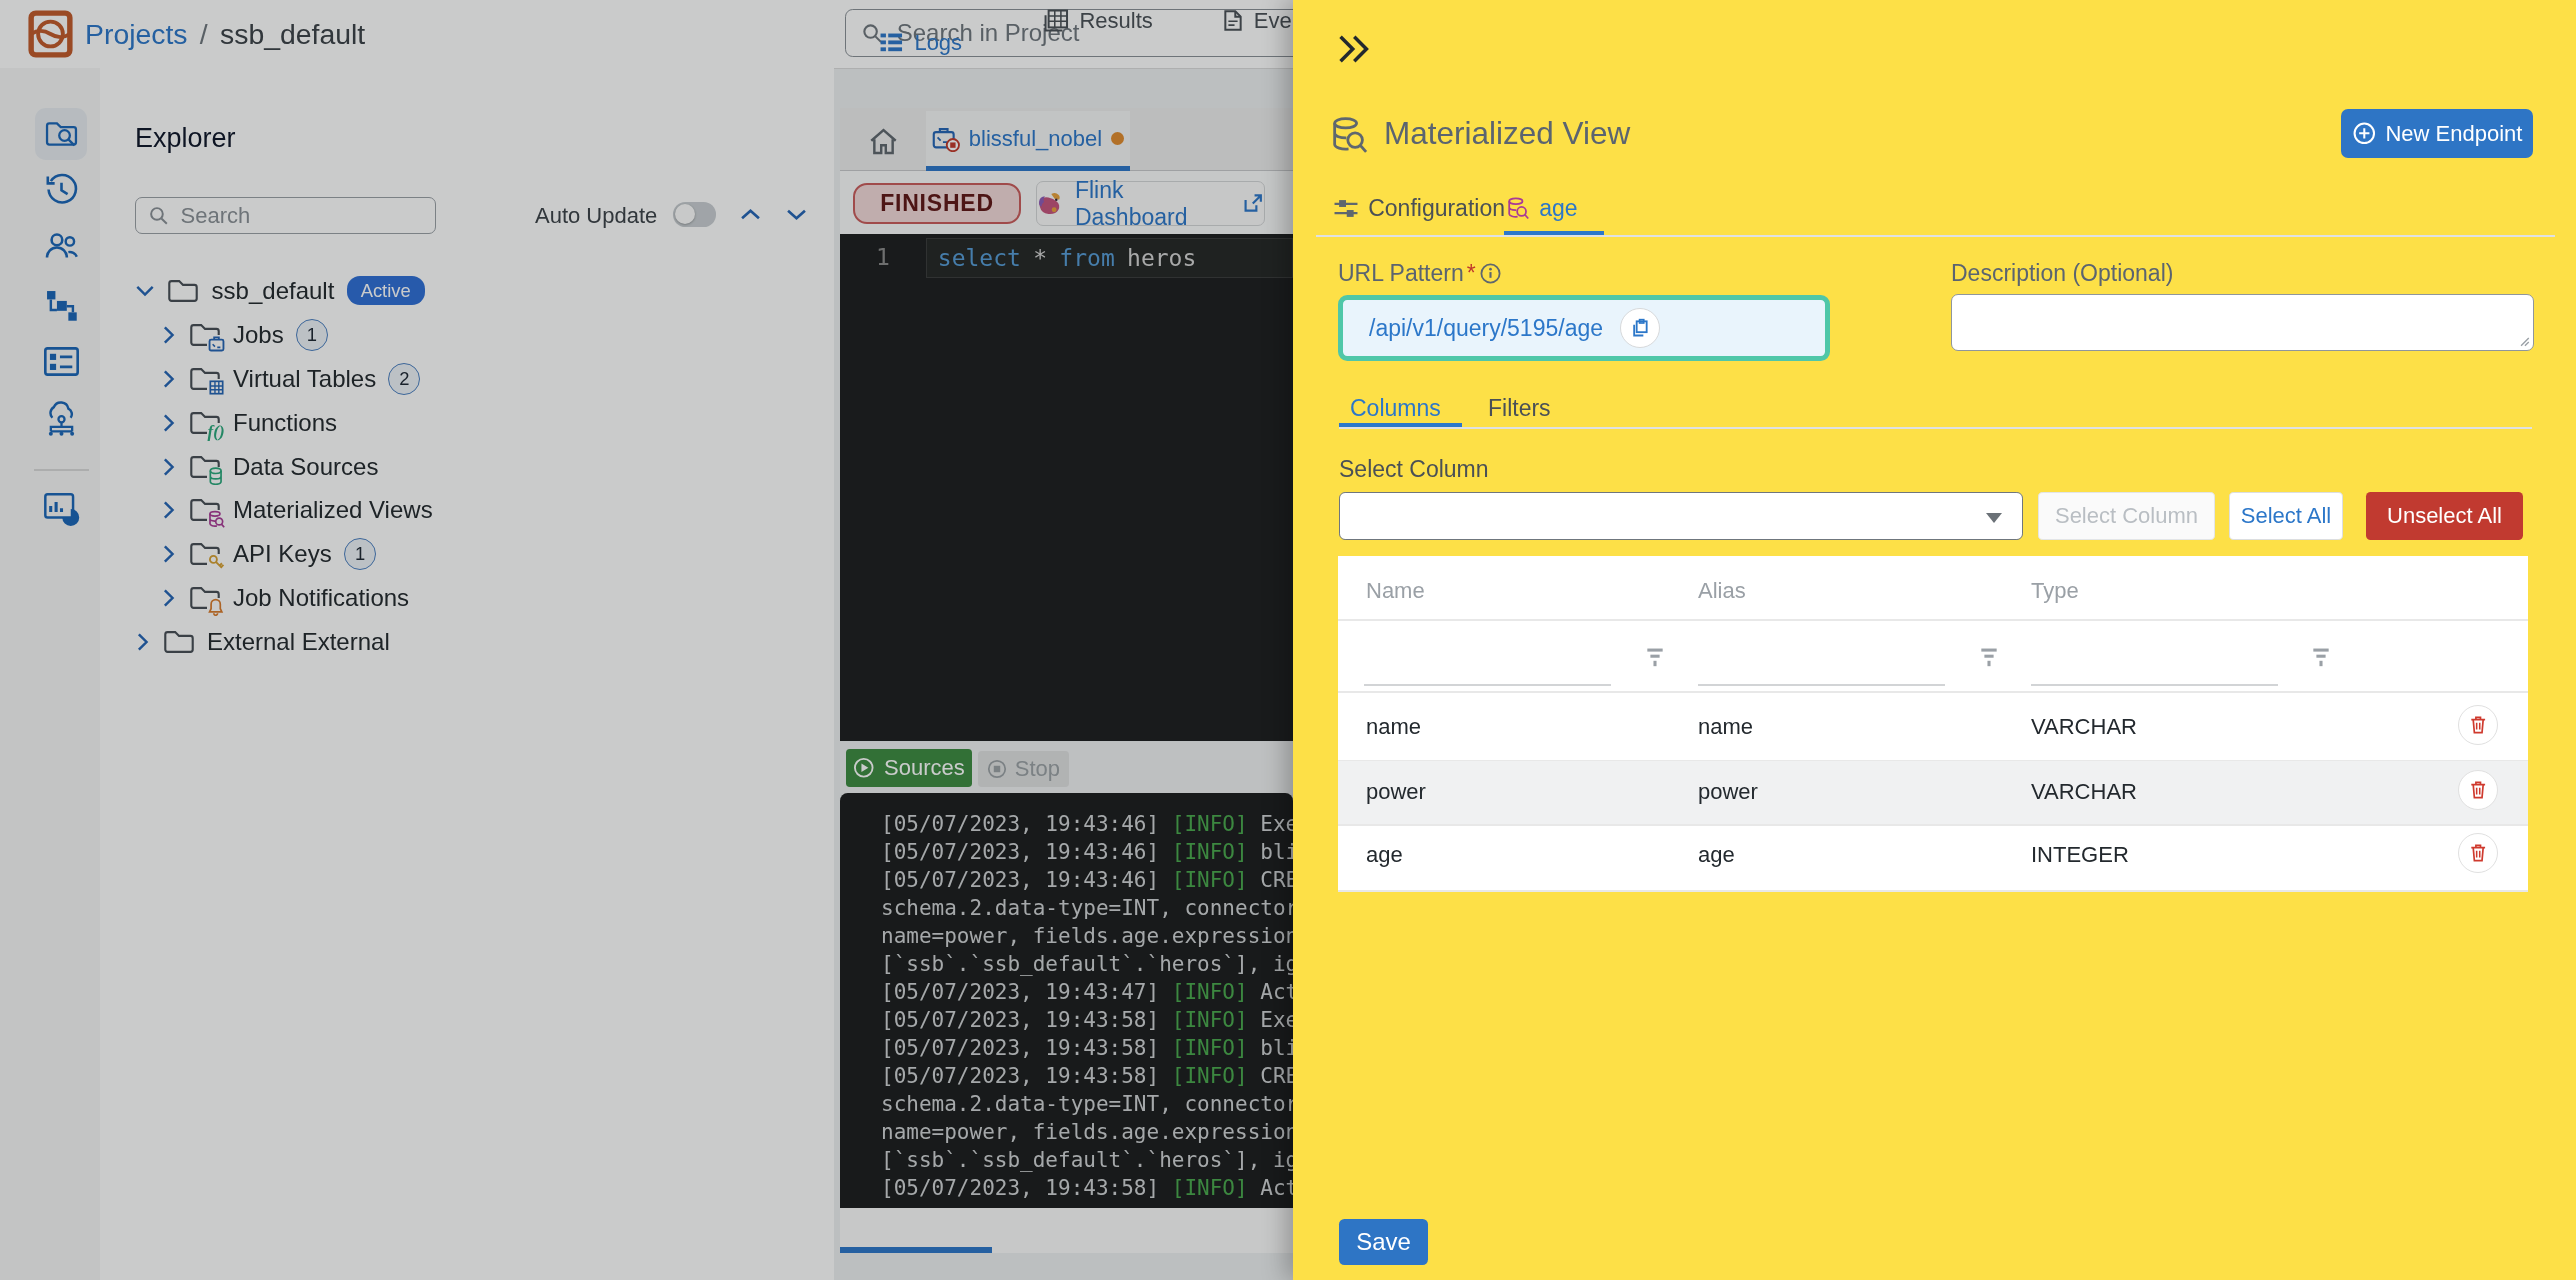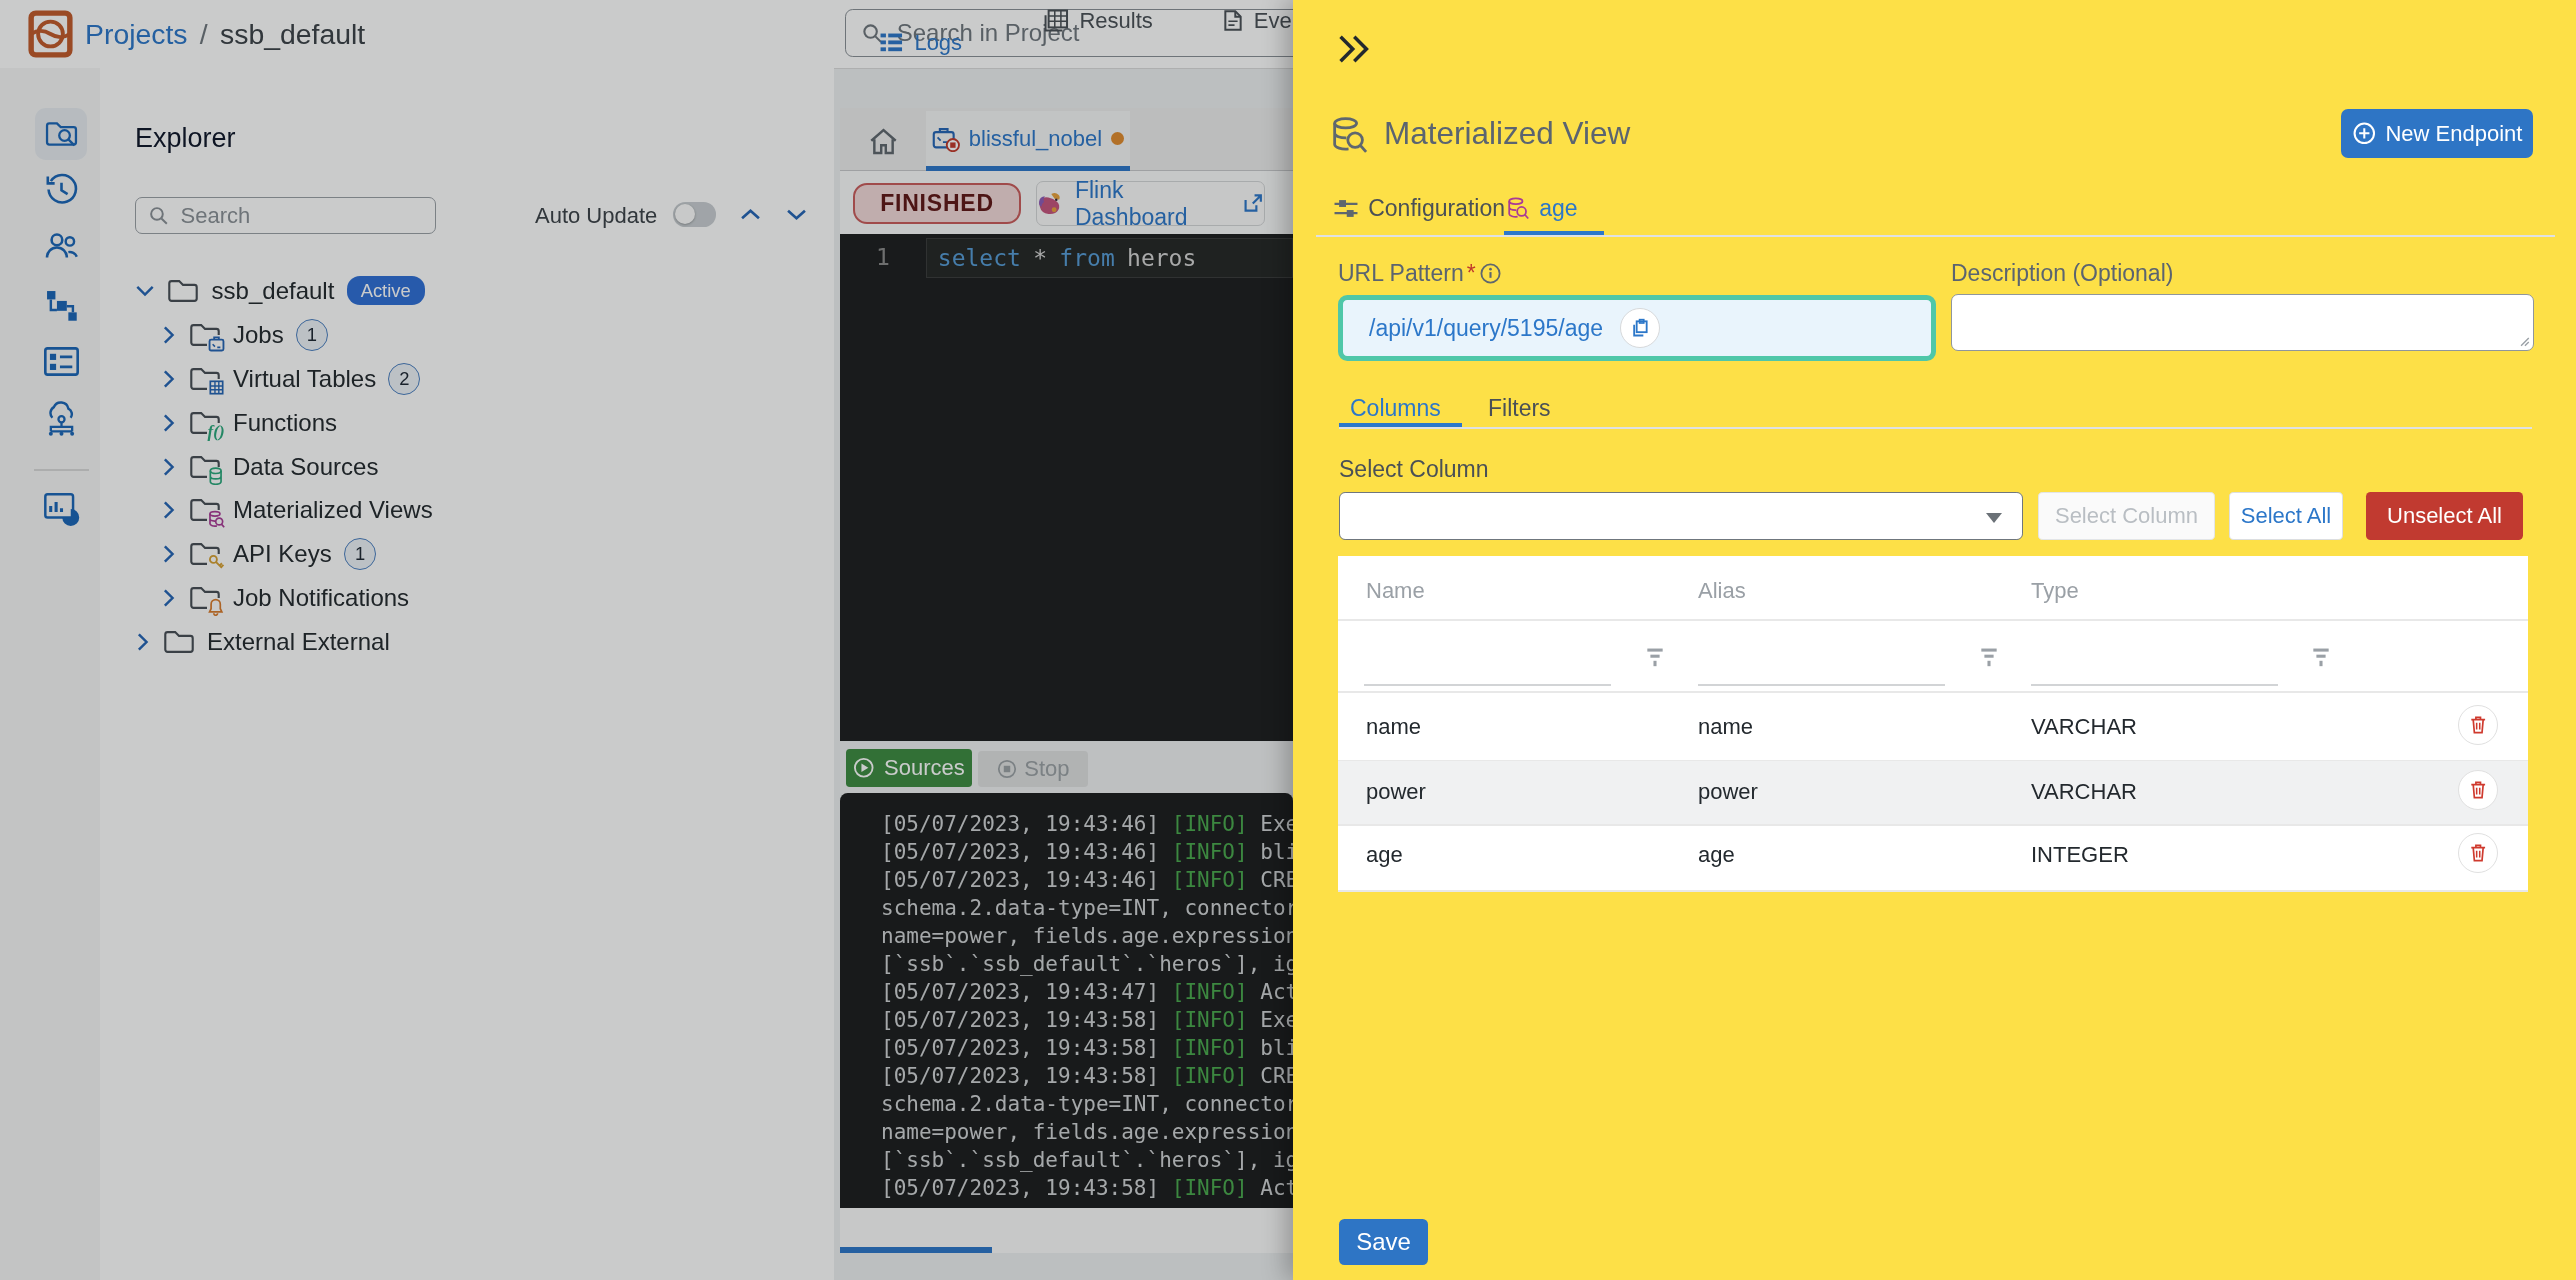--- a/index.html
+++ b/index.html
@@ -58,21 +58,21 @@
   .flinkbtn{left:1036px;top:181px;width:229px;height:45px;background:#fafafa;border:1.5px solid #d4d6d8;border-radius:7px;
     box-sizing:border-box;display:flex;align-items:center;justify-content:center;gap:10.8px;color:#2c77c9;font-size:23px;}
   .editor{left:840px;top:234px;width:453px;height:507px;background:#1d1e1f;font-family:"DejaVu Sans Mono",monospace;}
   .gutter{left:876px;top:244px;color:#8a8a8a;font-size:23px;font-family:"DejaVu Sans Mono",monospace;}
   .codeline{left:926px;top:238px;width:367px;height:40px;background:#252726;border:0.8px solid #3a3c3b;box-sizing:border-box;
     display:flex;align-items:center;gap:12.3px;padding-left:10.8px;font-size:23px;font-family:"DejaVu Sans Mono",monospace;}
   .kw{color:#569cd6;} .plain{color:#d4d4d4;}
   .execrow{left:840px;top:742px;width:453px;height:51px;background:#f0f1f2;}
   .execbtn{left:846px;top:749px;width:126px;height:38px;background:#3d8b40;border-radius:3.8px;color:#fff;font-size:22px;
     display:flex;align-items:center;justify-content:center;gap:9.2px;}
-  .stopbtn{left:978px;top:751px;width:110px;height:36px;background:#dfe0e1;border-radius:3.8px;color:#9aa0a4;font-size:22px;
+  .stopbtn{left:978px;top:751px;width:91px;height:36px;background:#dfe0e1;border-radius:3.8px;color:#9aa0a4;font-size:22px;
     display:flex;align-items:center;justify-content:center;gap:7.7px;}
   .logpanel{left:840px;top:793px;width:453px;height:415px;background:#1c1d1e;border-radius:7.7px 7.7px 0 0;
     padding:17px 0 0 41px;box-sizing:border-box;overflow:hidden;}
   .logline{font-family:"DejaVu Sans Mono",monospace;font-size:21px;line-height:28px;color:#d0d3d5;white-space:nowrap;}
   .logline .tag{color:#49a94d;}
   .foottabs{left:840px;top:1208px;width:453px;height:45px;background:#fbfbfc;}
   .ftab{display:flex;align-items:center;gap:10.8px;font-size:22px;color:#4a5056;position:absolute;top:7.7px;}
   .ftab.on{color:#2c77c9;margin-top:22px;}
   .ftabline{left:840px;top:1247px;width:152px;height:6.1px;background:#2c77c9;}
 
@@ -86,21 +86,21 @@
   .dtitle{left:91px;top:115px;font-size:31.5px;color:#5b6470;}
   .dtitleicon{left:38px;top:115px;color:#5f676e;}
   .newep{left:1048px;top:109px;width:192px;height:49px;background:#2e75c5;border-radius:7px;color:#fff;font-size:22px;
     display:flex;align-items:center;justify-content:center;gap:9.2px;}
   .dtab{display:flex;align-items:center;gap:9.2px;font-size:23px;position:absolute;top:195px;}
   .dtab .ico{display:flex;}
   .tabuline{left:211px;top:231px;width:100px;height:6.1px;background:#2c77c9;}
   .tabdiv{left:23px;top:235px;width:1239px;height:1.5px;background:#dfe1e3;}
   .fldlabel{font-size:23px;color:#5b6470;display:flex;align-items:center;gap:3px;position:absolute;text-align:right;}
   .req{color:#c0392b;}
-  .urlbox{left:45px;top:295px;width:598px;height:66px;border:5.4px solid #4fc7a8;border-radius:9.2px;background:#e9f4fc;
+  .urlbox{left:45px;top:295px;width:492px;height:66px;border:5.4px solid #4fc7a8;border-radius:9.2px;background:#e9f4fc;
     box-sizing:border-box;display:flex;align-items:center;gap:17px;padding:18px 26px;}
   .urlval{color:#2c77c9;font-size:23px;}
   .copybtn{width:40px;height:40px;border-radius:50%;border:1.5px solid #d7d9db;background:#fff;box-sizing:border-box;
     display:flex;align-items:center;justify-content:center;color:#2c77c9;}
   .descbox{left:658px;top:294px;width:583px;height:57px;border:1.5px solid #8f969c;border-radius:7px;background:#fff;box-sizing:border-box;}
   .grip{position:absolute;right:3.1px;bottom:3.1px;}
   .subtab{position:absolute;top:395px;font-size:23px;}
   .subuline{left:46px;top:423px;width:123px;height:5.4px;background:#2c77c9;}
   .subdiv{left:46px;top:427px;width:1193px;height:1.5px;background:#dfe1e3;}
   .sclabel{left:46px;top:456px;font-size:23px;color:#4a5056;}

